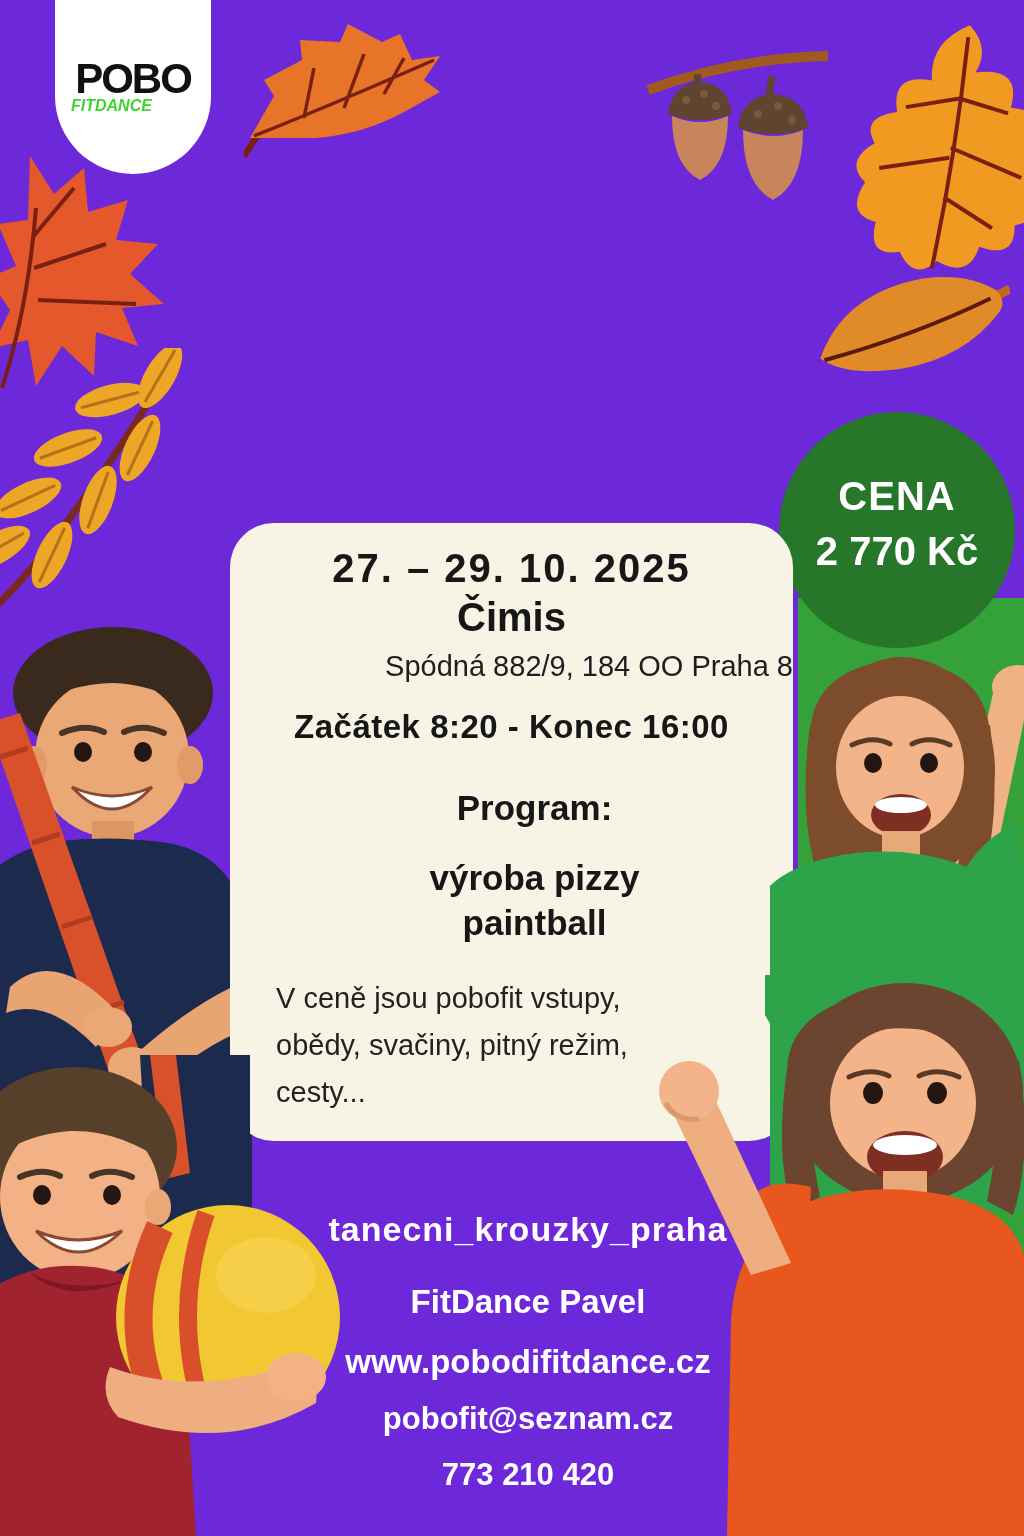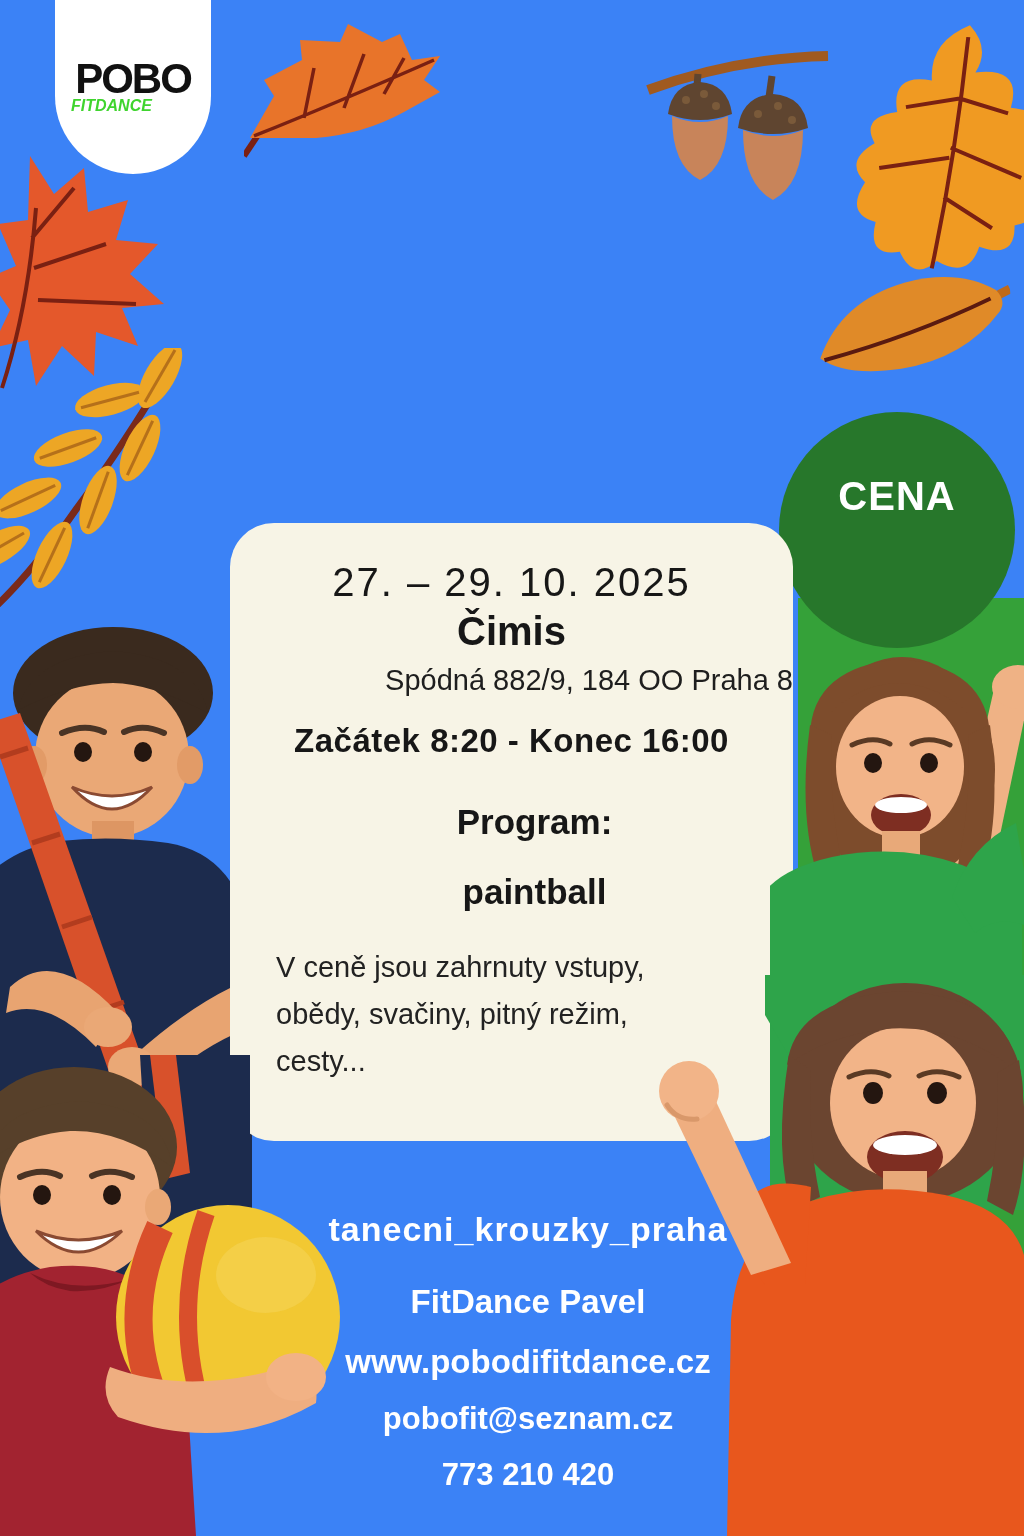--- a/index.html
+++ b/index.html
@@ -1,18 +1,18 @@
 <!DOCTYPE html>
 <html><head>
 <meta charset="utf-8">
 <style>
   html,body{margin:0;padding:0;background:#222;}
   .poster{
     position:relative;width:1024px;height:1536px;overflow:hidden;
-    background:#3b82f6;
+    background:#6d28d9;
     font-family:"Liberation Sans","DejaVu Sans",sans-serif;
   }
   .abs{position:absolute;}
   
   .backdrop-band{left:798px;top:598px;width:226px;height:938px;background:#35a139;}
   
   .logo-blob{left:55px;top:-110px;width:156px;height:284px;background:#fff;
     border-radius:78px;z-index:4;}
   .logo-pobo{position:absolute;left:0;top:168px;width:156px;text-align:center;
     font-size:42px;font-weight:bold;letter-spacing:-2px;color:#111;line-height:1;}
@@ -23,21 +23,21 @@
     font-size:80px;font-weight:bold;line-height:103px;letter-spacing:-1px;z-index:3;}
   
   .badge{left:779px;top:412px;width:236px;height:236px;border-radius:50%;
     background:#27772b;color:#fff;text-align:center;z-index:3;}
   .badge .lbl{margin-top:62px;font-size:40px;font-weight:bold;letter-spacing:1px;}
   .badge .val{margin-top:10px;font-size:40px;font-weight:bold;}
   
   .card{left:230px;top:523px;width:563px;height:618px;background:#f7f4e6;
     border-radius:44px;z-index:5;color:#171717;}
   .card .center{ text-align:center;}
-  .date{padding-top:36px;font-size:40px;font-weight:normal;line-height:46px;letter-spacing:2px;}
+  .date{padding-top:22px;font-size:40px;font-weight:bold;line-height:46px;letter-spacing:2px;}
   .venue{font-size:40px;font-weight:bold;line-height:52px;}
   .address{font-size:29px;line-height:38px;margin-top:4px;color:#1e1e1e;text-align:right;}
   .time{font-size:33px;font-weight:bold;line-height:40px;margin-top:22px;letter-spacing:0.5px;}
   .left-block{margin:40px 0 0 46px;text-align:center;}
   .prog-label{font-size:35px;font-weight:bold;line-height:42px;}
   .prog-items{margin-top:26px;font-size:35px;font-weight:bold;line-height:45px;}
   .note{margin:30px 0 0 46px;font-size:29px;line-height:47px;color:#222;}
   
   .kid{z-index:6;}
   .kid-boy-navy{left:0;top:615px;width:270px;height:680px;z-index:4;}
@@ -148,20 +148,21 @@
   </svg>
 
   <div class="abs logo-blob">
     <div class="logo-pobo">POBO</div>
     <div class="logo-fit">FITDANCE</div>
   </div>
 
 
   <div class="abs badge">
     <div class="lbl">CENA</div>
+    <div class="val">2 770 Kč</div>
   </div>
 
   <svg class="abs kid kid-boy-navy" viewBox="0 0 270 680">
     <ellipse cx="113" cy="78" rx="100" ry="66" fill="#3a2a1e"></ellipse>
     <ellipse cx="112" cy="142" rx="77" ry="80" fill="#eaa876"></ellipse>
     <path d="M 18 95 Q 30 42 113 36 Q 196 42 208 98 Q 150 68 113 68 Q 72 68 18 95 Z" fill="#3a2a1e"></path>
     <ellipse cx="34" cy="150" rx="13" ry="19" fill="#e29b67"></ellipse>
       <ellipse cx="190" cy="150" rx="13" ry="19" fill="#e29b67"></ellipse>
     <path d="M 62 118 Q 85 108 104 117 M 124 117 Q 143 108 164 118" stroke="#4a3425" stroke-width="6" fill="none" stroke-linecap="round"></path>
     <ellipse cx="83" cy="137" rx="9" ry="10" fill="#241610"></ellipse>
@@ -181,25 +182,26 @@
   <div class="abs card">
     <div class="center">
       <div class="date">27. – 29. 10. 2025</div>
       <div class="venue">Čimis</div>
       <div class="address">Spódná 882/9, 184 OO Praha 8</div>
       <div class="time">Začátek 8:20 - Konec 16:00</div>
     </div>
     <div class="left-block">
       <div class="prog-label">Program:</div>
       <div class="prog-items">
+        <div>výroba pizzy</div>
         <div>paintball</div>
       </div>
     </div>
     <div class="note">
-      <div>V ceně jsou zahrnuty vstupy,</div>
+      <div>V ceně jsou pobofit vstupy,</div>
       <div>obědy, svačiny, pitný režim,</div>
       <div>cesty...</div>
     </div>
   </div>
 
   <svg class="abs kid kid-girl-green" viewBox="0 0 254 595">
     <path d="M 176 286 L 220 268 L 258 86 L 224 74 Z" fill="#efb285"></path>
     <ellipse cx="248" cy="72" rx="26" ry="22" fill="#efb285"></ellipse>
     <ellipse cx="132" cy="155" rx="93" ry="113" fill="#7d4c2c"></ellipse>
     <ellipse cx="130" cy="152" rx="64" ry="71" fill="#f2b488"></ellipse>

